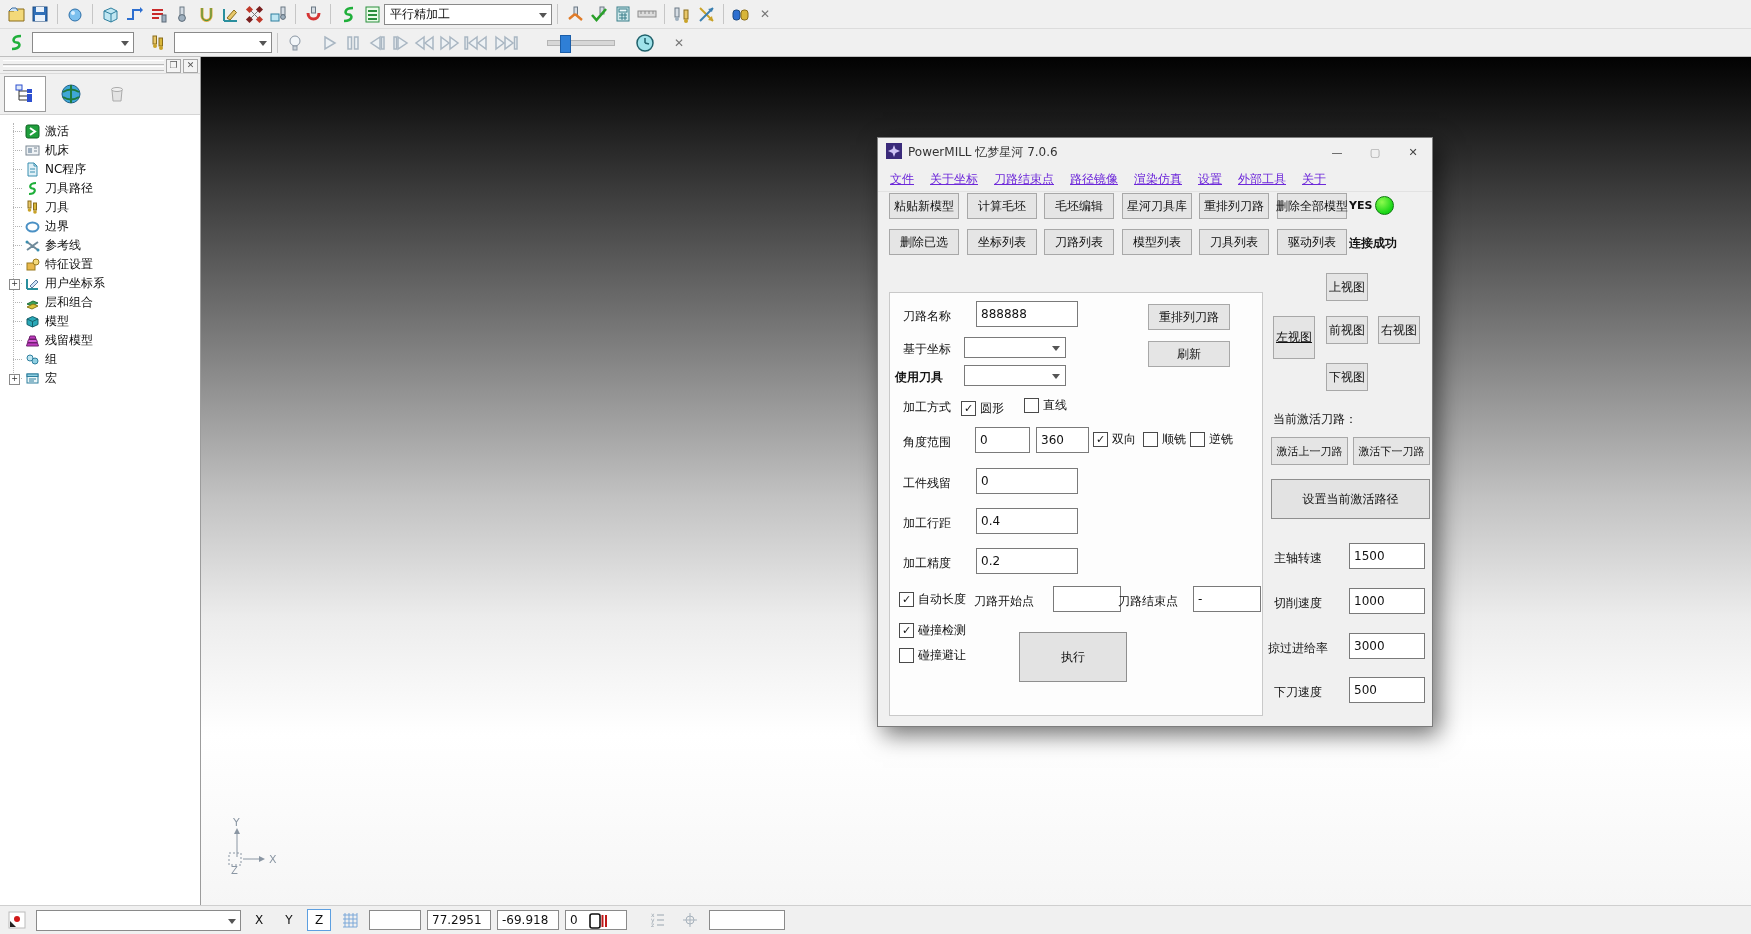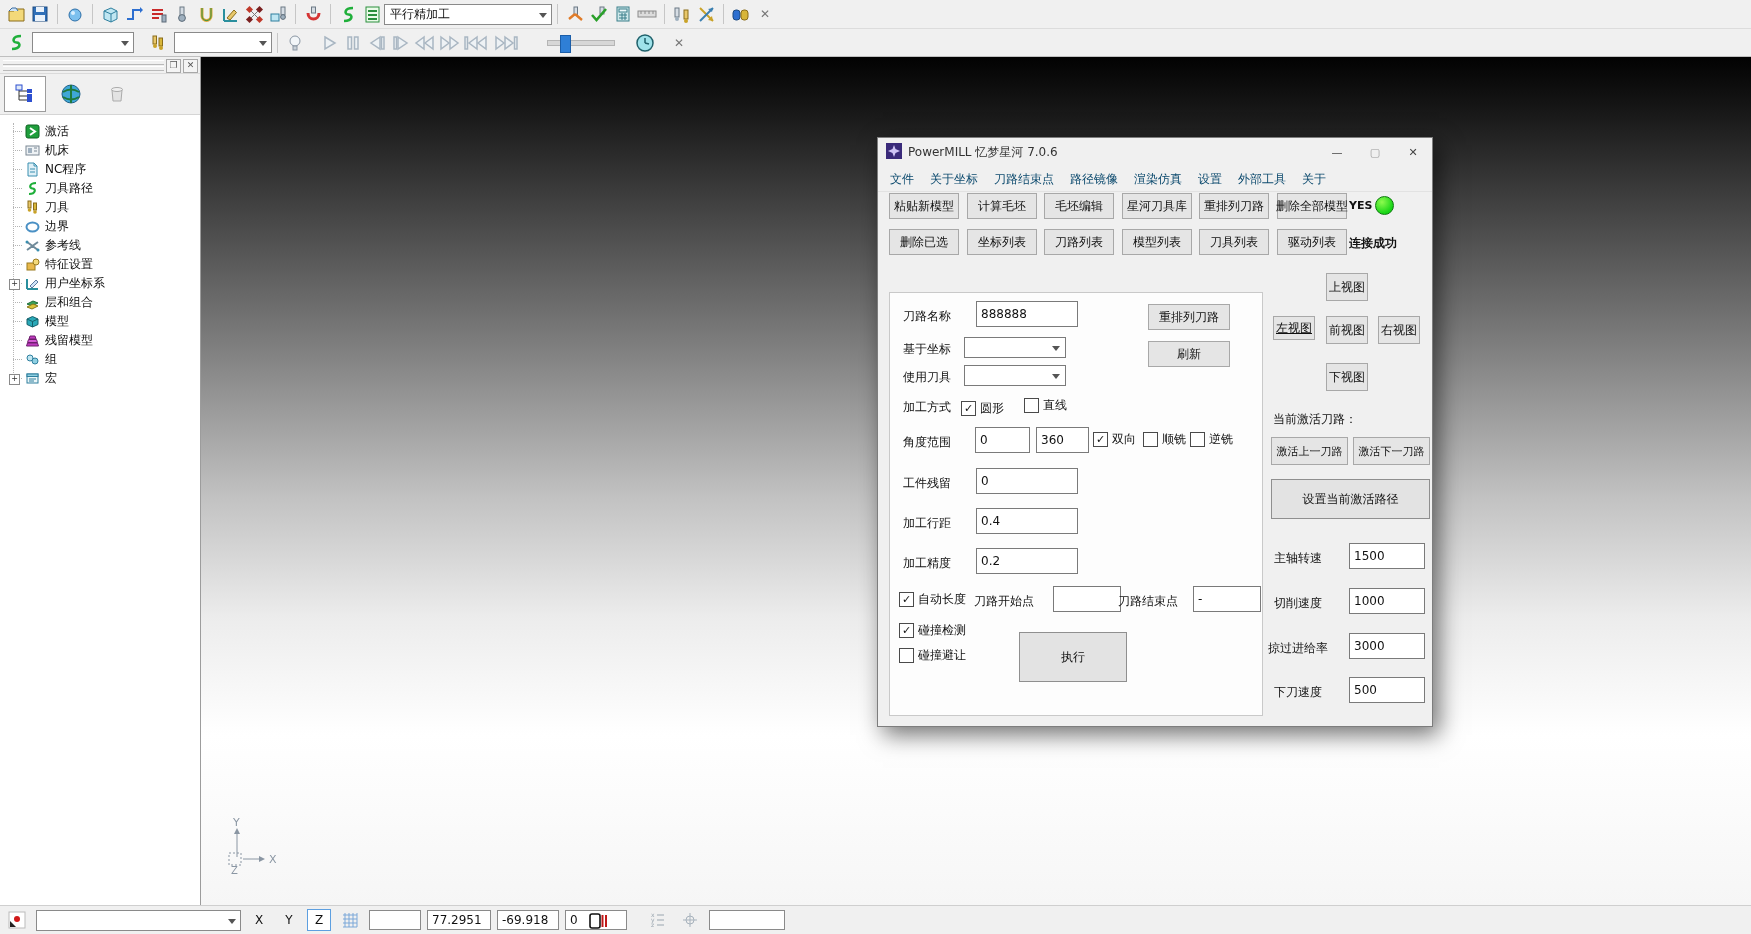--- a/index.html
+++ b/index.html
@@ -40,21 +40,21 @@
     background:linear-gradient(180deg,#020202 0%,#161616 6%,#3c3c3c 16%,#7e7e7e 34%,#c2c2c2 52%,#ececec 66%,#ffffff 80%,#f6f6f6 100%);}
   .triad{position:absolute;left:22px;bottom:28px;}
 
   
   .dialog{position:absolute;left:877px;top:137px;width:556px;height:590px;background:#f0f0f0;border:1px solid #7d7d7d;box-shadow:6px 8px 22px rgba(0,0,0,.55);box-sizing:border-box;}
   .dtitle{position:absolute;left:0;top:0;right:0;height:29px;display:flex;align-items:center;background:#f0f0f0;}
   .dtitle .ticon{margin:0 6px 0 8px;}
   .dtitle .ttext{color:#333;font-size:12px;}
   .tctrl{position:absolute;top:0;width:38px;height:28px;display:flex;align-items:center;justify-content:center;color:#444;font-size:11px;}
   .dmenu{position:absolute;left:0;top:29px;right:0;height:24px;display:flex;align-items:center;background:#f0f0f0;border-bottom:1px solid #e2e2e2;padding-left:4px;}
-  .mitem{padding:0 8px;color:#0c4a6e;}
+  .mitem{padding:0 8px;color:#6d28d9;text-decoration:underline;}
   .dbtn{position:absolute;background:#e5e5e5;border:1px solid #a8a8a8;display:flex;align-items:center;justify-content:center;box-sizing:border-box;font-size:12px;white-space:nowrap;}
   .magenta{color:#cf00cf;font-weight:bold;}
   .okdot{position:absolute;width:19px;height:19px;border-radius:50%;background:radial-gradient(circle at 35% 30%,#8dfb4e,#17d517 70%);border:1px solid #0a7a0a;box-sizing:border-box;}
   .dtabs{position:absolute;left:11px;top:133px;display:flex;align-items:flex-end;}
   .dtab{height:20px;padding:0 9px;display:flex;align-items:center;background:#f0f0f0;border:1px solid #b9b9b9;border-bottom:none;margin-right:-1px;white-space:nowrap;}
   .dtab.active{height:22px;background:#fdfdfd;position:relative;z-index:2;}
   .gbox{position:absolute;left:11px;top:154px;width:374px;height:424px;background:#fdfdfd;border:1px solid #c9c9c9;box-sizing:border-box;}
   .lbl{position:absolute;white-space:nowrap;color:#111;}
   .inp{position:absolute;border:1px solid #7a7a7a;background:#fff;box-sizing:border-box;font-family:inherit;font-size:12px;padding:0 4px;color:#111;outline:none;margin-left:12px;}
   .sel{position:absolute;height:21px;background:#fff;border:1px solid #7a7a7a;box-sizing:border-box;}
@@ -571,21 +571,21 @@
     <span class="lbl" style="left:25px;top:170px;">刀路名称</span>
     <input class="inp" style="left: 86px; top: 163px; width: 102px; height: 26px;" value="888888">
     <span class="dbtn" style="left:270px;top:166px;width:82px;height:26px;">重排列刀路</span>
 
     <span class="lbl" style="left:25px;top:203px;">基于坐标</span>
     <span class="sel" style="left:86px;top:199px;width:102px;">
         <span class="arr"></span>
       </span>
     <span class="dbtn" style="left:270px;top:203px;width:82px;height:26px;">刷新</span>
 
-    <span class="lbl" style="left:25px;top:231px;">使用刀具</span>
+    <span class="lbl" style="left:17px;top:231px;font-weight:bold;">使用刀具</span>
     <span class="sel" style="left:86px;top:227px;width:102px;">
         <span class="arr"></span>
       </span>
 
     <span class="lbl" style="left:25px;top:261px;">加工方式</span>
     <span class="cb on" style="left:83px;top:262px;">
         <span class="cbbox"></span>
         <span>圆形</span>
       </span>
     <span class="cb" style="left:146px;top:259px;">
@@ -632,21 +632,21 @@
         <span>碰撞检测</span>
       </span>
     <span class="cb" style="left:21px;top:509px;">
         <span class="cbbox"></span>
         <span>碰撞避让</span>
       </span>
 
     <span class="dbtn bigbtn" style="left:141px;top:494px;width:108px;height:50px;">执行</span>
 
     <span class="dbtn" style="left:448px;top:135px;width:42px;height:28px;">上视图</span>
-    <span class="dbtn" style="left:395px;top:178px;width:42px;height:24px;text-decoration:underline;">左视图</span>
+    <span class="dbtn" style="left:395px;top:178px;width:42px;height:43px;text-decoration:underline;">左视图</span>
     <span class="dbtn" style="left:448px;top:178px;width:42px;height:28px;">前视图</span>
     <span class="dbtn" style="left:500px;top:178px;width:42px;height:28px;">右视图</span>
     <span class="dbtn" style="left:448px;top:225px;width:42px;height:28px;">下视图</span>
 
     <span class="lbl" style="left:395px;top:273px;">当前激活刀路：</span>
     <span class="dbtn" style="left:393px;top:299px;width:77px;height:28px;font-size:11px;">激活上一刀路</span>
     <span class="dbtn" style="left:475px;top:299px;width:77px;height:28px;font-size:11px;">激活下一刀路</span>
     <span class="dbtn bigbtn" style="left:393px;top:341px;width:159px;height:40px;">设置当前激活路径</span>
 
     <span class="lbl" style="left:396px;top:412px;">主轴转速</span>

